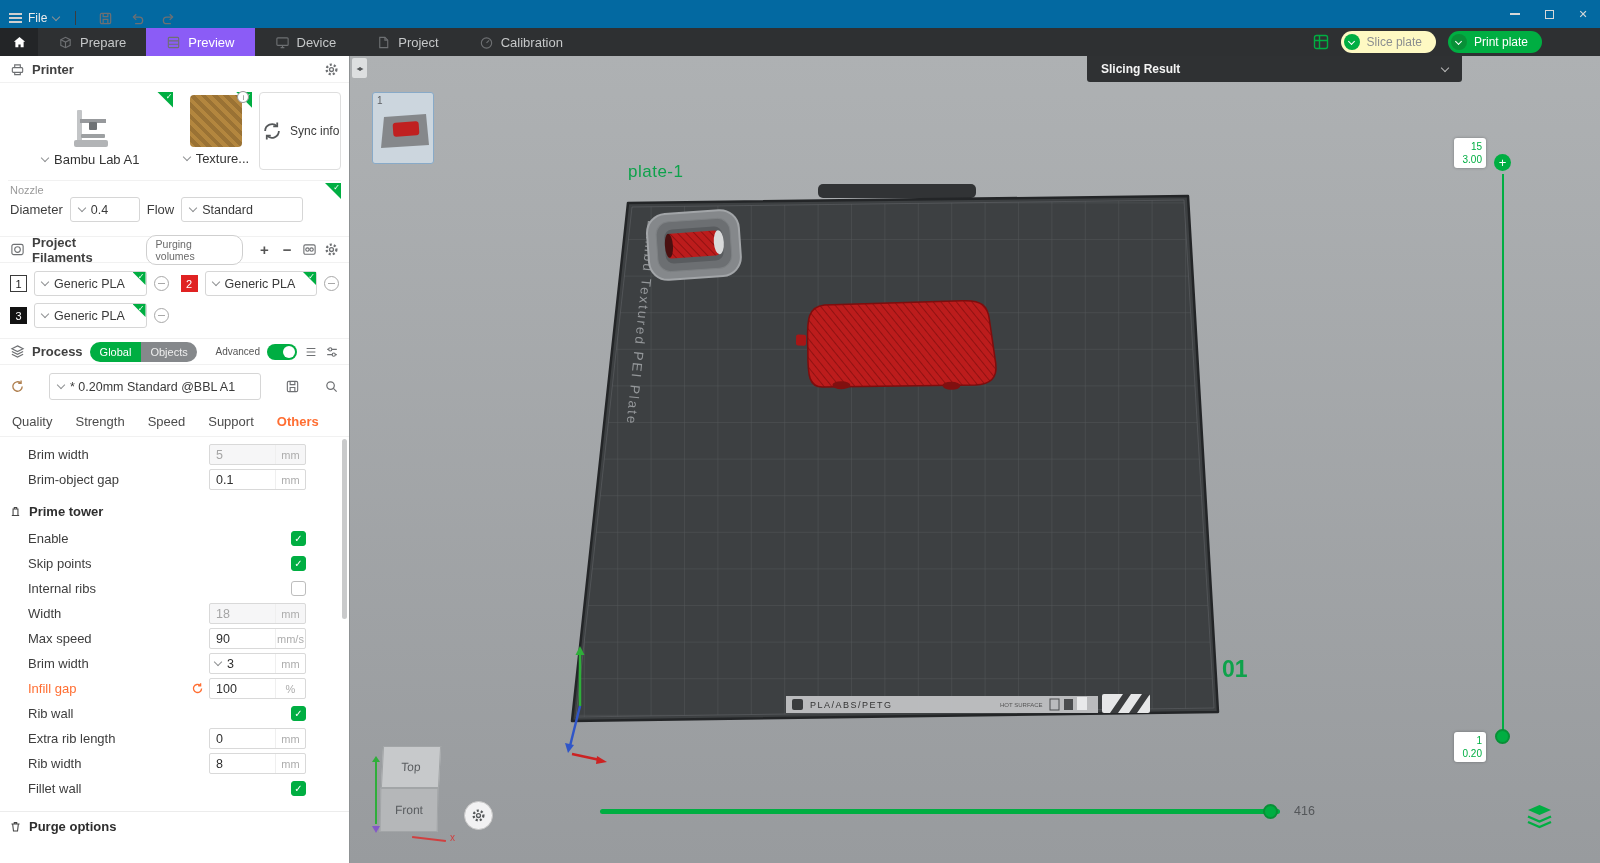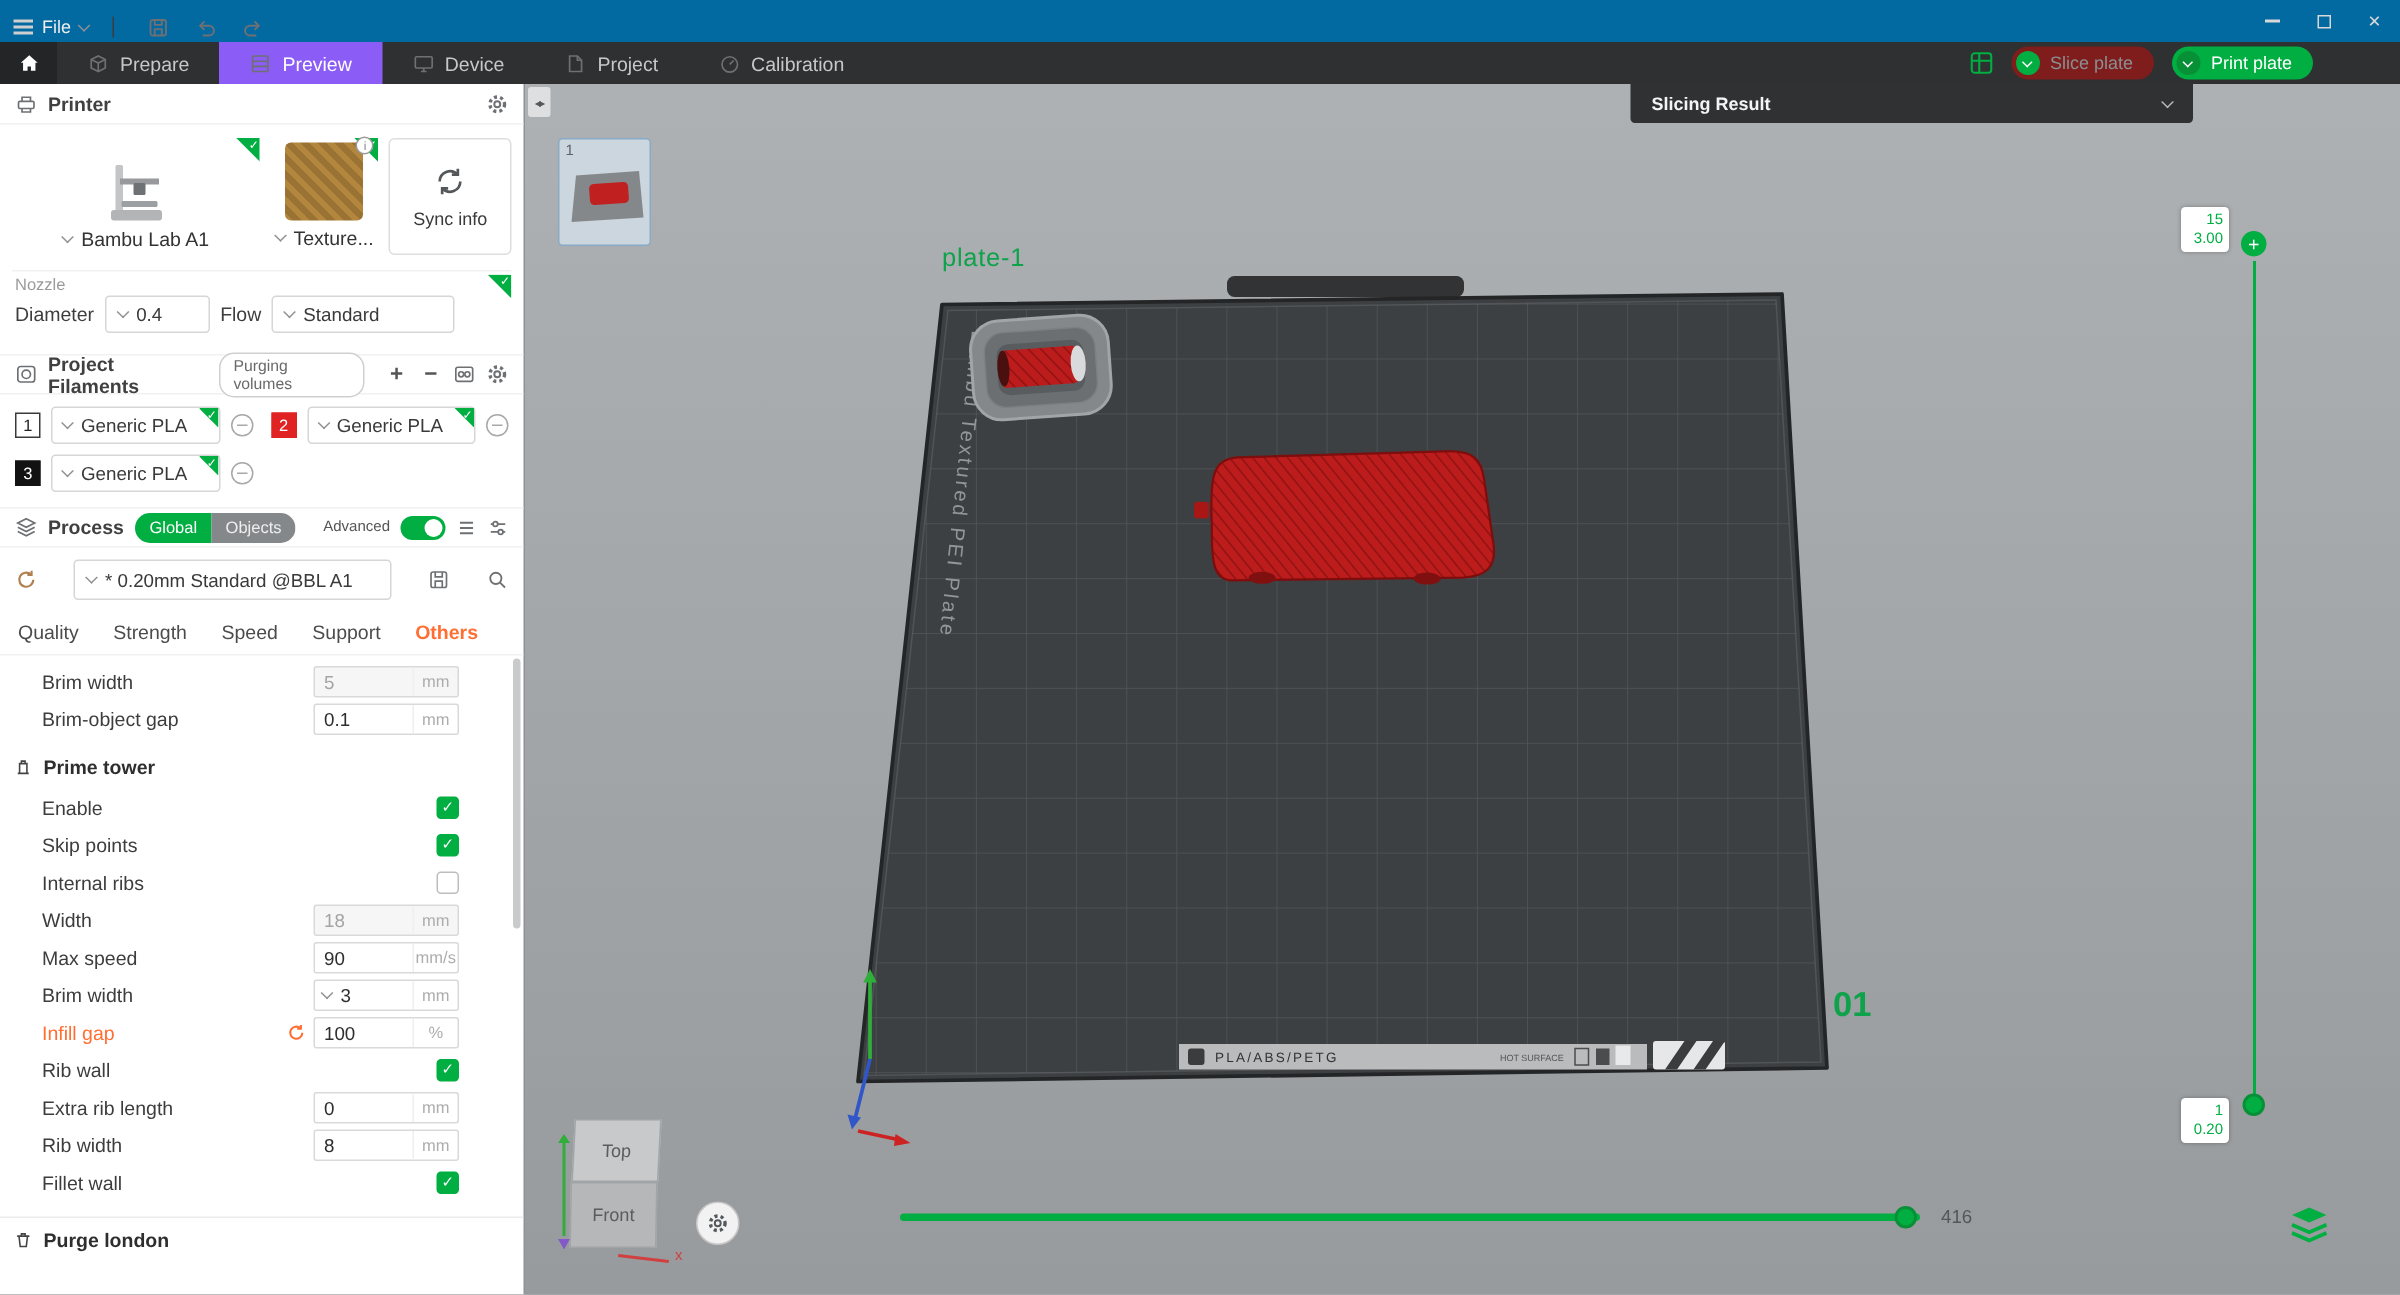--- a/index.html
+++ b/index.html
@@ -22,21 +22,21 @@
 .win-max b{width:9px;height:9px;border:1.3px solid #d8d8d8;display:block}
 
 
 .navbar{height:28px;background:#2e3032;display:flex;align-items:stretch}
 .nav-home{width:38px;background:#232527;display:flex;align-items:center;justify-content:center;color:#fff}
 .nav-tab{display:flex;align-items:center;gap:7px;padding:0 20px;color:#c6c8c9;font-size:13px}
 .nav-tab.active{background:#8b5cf6;color:#fff}
 .nav-right{margin-left:auto;display:flex;align-items:center;gap:12px;padding-right:58px}
 .pill{height:22px;border-radius:11px;display:flex;align-items:center;gap:7px;padding:0 14px 0 3px;font-size:12px}
 .pill .cir{width:16px;height:16px;border-radius:50%;display:flex;align-items:center;justify-content:center}
-.pill.slice{background:#7f1d1d;color:#8b8e90}
+.pill.slice{background:#fef9c3;color:#8b8e90}
 .pill.slice .cir{background:#00AE42}
 .pill.print{background:#00AE42;color:#fff}
 .pill.print .cir{background:#089037}
 .chev{display:inline-block;width:6px;height:6px;border-right:1.5px solid #8f9193;border-bottom:1.5px solid #8f9193;transform:rotate(45deg);margin-top:-3px;flex:none}
 .chev.w{border-color:#fff;width:5px;height:5px;margin-top:-2px}
 
 
 .main{display:flex;height:807px}
 .sidebar{width:350px;background:#fff;display:flex;flex-direction:column;position:relative;z-index:3;border-right:1px solid #8f9294}
 .viewport{position:relative;flex:1;background:linear-gradient(#aeb1b3,#989b9e);overflow:hidden}
@@ -47,21 +47,21 @@
 .sp{flex:1}
 svg.ic{flex:none;color:#6e7073}
 .corner{position:absolute;top:0;right:0;width:16px;height:16px;background:#00AE42;clip-path:polygon(0 0,100% 0,100% 100%)}
 .corner i{position:absolute;top:0;right:1px;font-size:8px;color:#fff;line-height:9px}
 
 
 .cards{display:flex;gap:7px;padding:9px 8px 10px;flex:none}
 .card{position:relative;border-radius:4px}
 .card.printerc{width:166px;height:78px;display:flex;flex-direction:column;align-items:center;justify-content:flex-end;padding-bottom:3px}
 .card.platec{width:72px;height:78px;display:flex;flex-direction:column;align-items:center;gap:4px;padding-top:3px}
-.card.syncc{width:82px;height:78px;border:1px solid #dedede;display:flex;flex-direction:column;align-items:center;justify-content:center;gap:7px}
+.card.syncc{width:82px;height:78px;border:1px solid #dedede;display:flex;flex-direction:row;align-items:center;justify-content:center;gap:7px}
 .selrow{display:flex;align-items:center;gap:6px;font-size:13px;color:#333}
 .ptex{width:52px;height:52px;border-radius:4px;background:repeating-linear-gradient(45deg,#b3863e 0 4px,#9a7234 4px 8px);position:relative}
 .infoc{position:absolute;top:-4px;right:-7px;width:12px;height:12px;border-radius:50%;border:1px solid #9a9a9a;background:#fff;color:#888;font-size:8px;display:flex;align-items:center;justify-content:center}
 .synctxt{font-size:12px;color:#3a3a3a}
 
 
 .nozzle{position:relative;margin:0 8px 6px;padding:16px 2px 8px;border-top:1px solid #f1f1f1;flex:none}
 .noz-label{position:absolute;top:3px;left:2px;font-size:11px;color:#9a9a9a}
 .noz-row{display:flex;align-items:center;gap:7px}
 .sel{height:25px;border:1px solid #d6d6d6;border-radius:3px;display:flex;align-items:center;gap:6px;padding:0 8px;font-size:12.5px;color:#3a3a3a;background:#fff;position:relative}
@@ -531,21 +531,21 @@
         <span class="slabel">Fillet wall</span>
         <span class="cbox on">
             <span>✓</span>
           </span>
       </div>
 
       <div class="subhead purge">
         <svg class="ic" width="13" height="13" viewBox="0 0 16 16" fill="none" stroke="#444" stroke-width="1.3">
             <path d="M4.5 5h7l-1 8.5h-5zM3 5h10M6.5 5V3.2h3V5"></path>
           </svg>
-        <span>Purge london</span>
+        <span>Purge options</span>
       </div>
 
       <div class="sbar"></div>
     </div>
   </div>
 
   <div class="viewport">
 
     <svg class="scene" width="1250" height="807" viewBox="0 0 1250 807">
       <defs>

